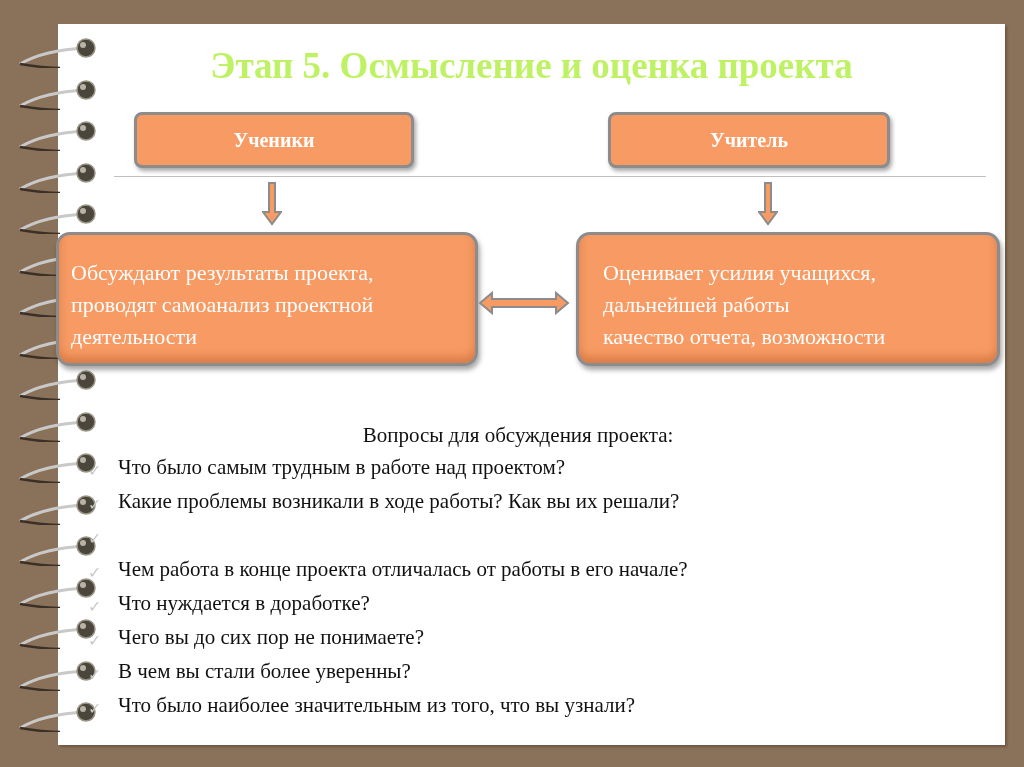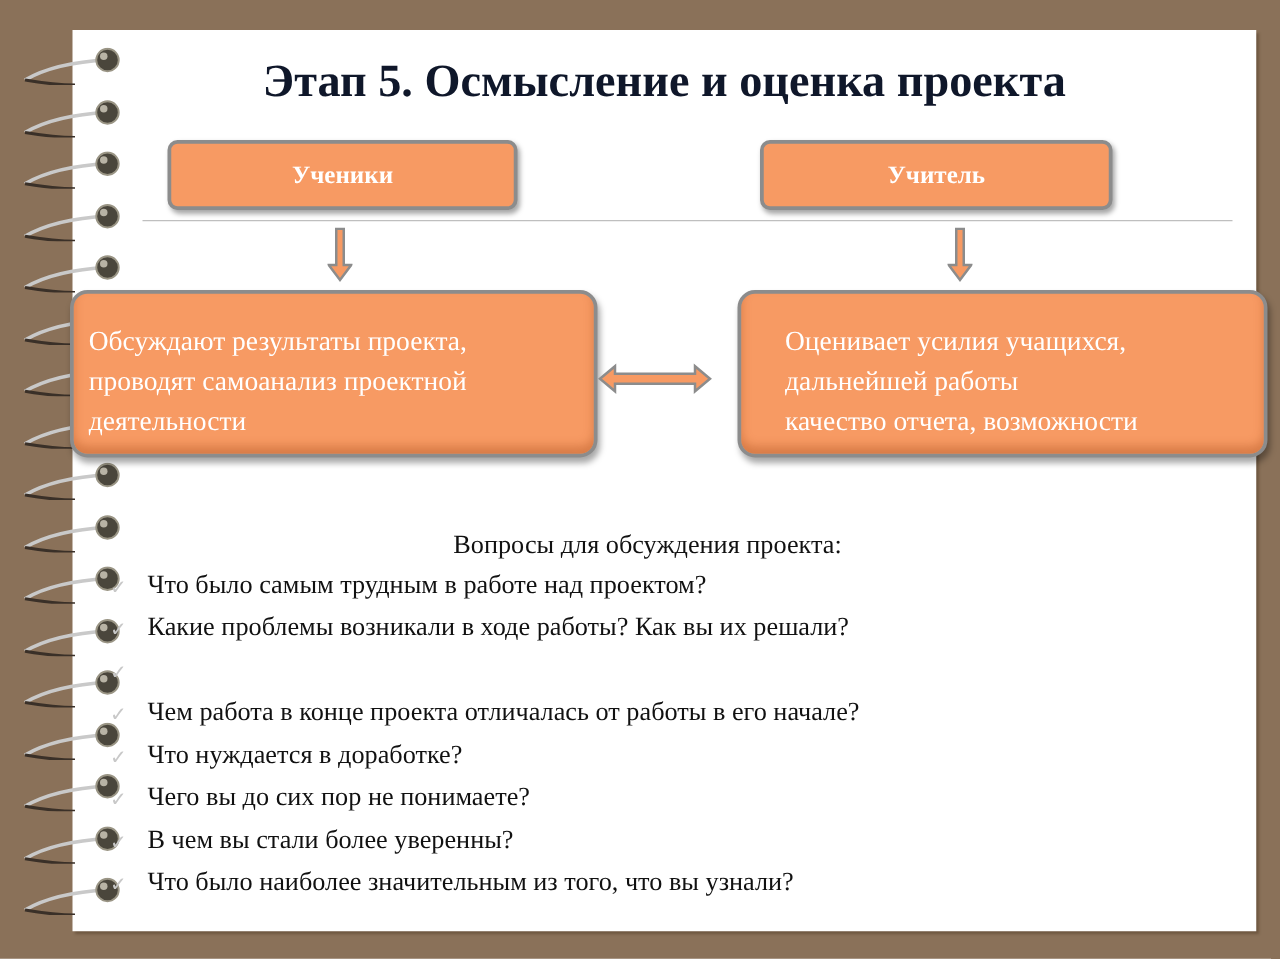--- a/index.html
+++ b/index.html
@@ -1,20 +1,20 @@
 <!DOCTYPE html>
 <html><head>
 <meta charset="utf-8">
 <style>
   html,body{margin:0;padding:0;}
   body{width:1024px;height:767px;background:#8a7159;position:relative;overflow:hidden;font-family:"Liberation Serif",serif;}
   .page{position:absolute;left:58px;top:24px;width:947px;height:721px;background:#ffffff;box-shadow:2px 2px 2px rgba(60,40,20,0.35);}
   .rings{position:absolute;left:0;top:0;width:110px;height:767px;}
   .ring{position:absolute;left:14px;width:90px;height:30px;}
-  .title{position:absolute;left:58px;top:44px;width:947px;text-align:center;font-weight:bold;font-size:37px;color:#0f172a;}
+  .title{position:absolute;left:58px;top:44px;width:947px;text-align:center;font-weight:bold;font-size:37px;color:#bef264;}
   .hline{position:absolute;left:114px;top:176px;width:872px;height:1px;background:#bfbfbf;}
   .hdr-box{position:absolute;height:56px;background:#f79a63;border:3px solid #8c8c8c;border-radius:8px;box-shadow:2px 3px 4px rgba(0,0,0,0.35);color:#fff;font-weight:bold;font-size:20px;display:flex;align-items:center;justify-content:center;box-sizing:border-box;}
   .body-box{position:absolute;height:134px;background:#f79a63;border:3px solid #8c8c8c;border-radius:14px;box-shadow:inset 0 -6px 8px rgba(160,70,20,0.35), 2px 4px 5px rgba(0,0,0,0.35);color:#fff;font-size:22px;line-height:32px;box-sizing:border-box;padding:22px 0 0 12px;}
   .arrow-down{position:absolute;width:20px;height:44px;}
   .harrow{position:absolute;left:478px;top:290px;width:92px;height:26px;}
   .questions{position:absolute;left:118px;top:420px;width:820px;font-size:21px;color:#111;}
   .q-title{font-weight:normal;text-align:center;width:800px;margin-left:0;line-height:30px;}
   .q-item{position:relative;line-height:34px;height:34px;}
   .check{position:absolute;left:-30px;top:4px;font-size:16px;color:#c8c8c8;}
 </style>
@@ -144,21 +144,21 @@
 </svg>
 <svg class="arrow-down" style="left:758px;top:182px;" viewBox="0 0 20 44">
   <path d="M7 1 H13 V30 H19 L10 42 L1 30 H7 Z" fill="#f79a63" stroke="#8c8c8c" stroke-width="2"></path>
 </svg>
 
 <div class="body-box" style="left:56px;top:232px;width:422px;">
   <div>Обсуждают результаты проекта,</div>
   <div>проводят самоанализ проектной</div>
   <div>деятельности</div>
 </div>
-<div class="body-box" style="left:590px;top:232px;width:424px;padding-left:35px;">
+<div class="body-box" style="left:576px;top:232px;width:424px;padding-left:24px;">
   <div>Оценивает усилия учащихся,</div>
   <div>дальнейшей работы</div>
   <div>качество отчета, возможности</div>
 </div>
 
 <svg class="harrow" viewBox="0 0 92 26">
   <path d="M2 13 L14 3 V9 H78 V3 L90 13 L78 23 V17 H14 V23 Z" fill="#f79a63" stroke="#8c8c8c" stroke-width="2"></path>
 </svg>
 
 <div class="questions">

